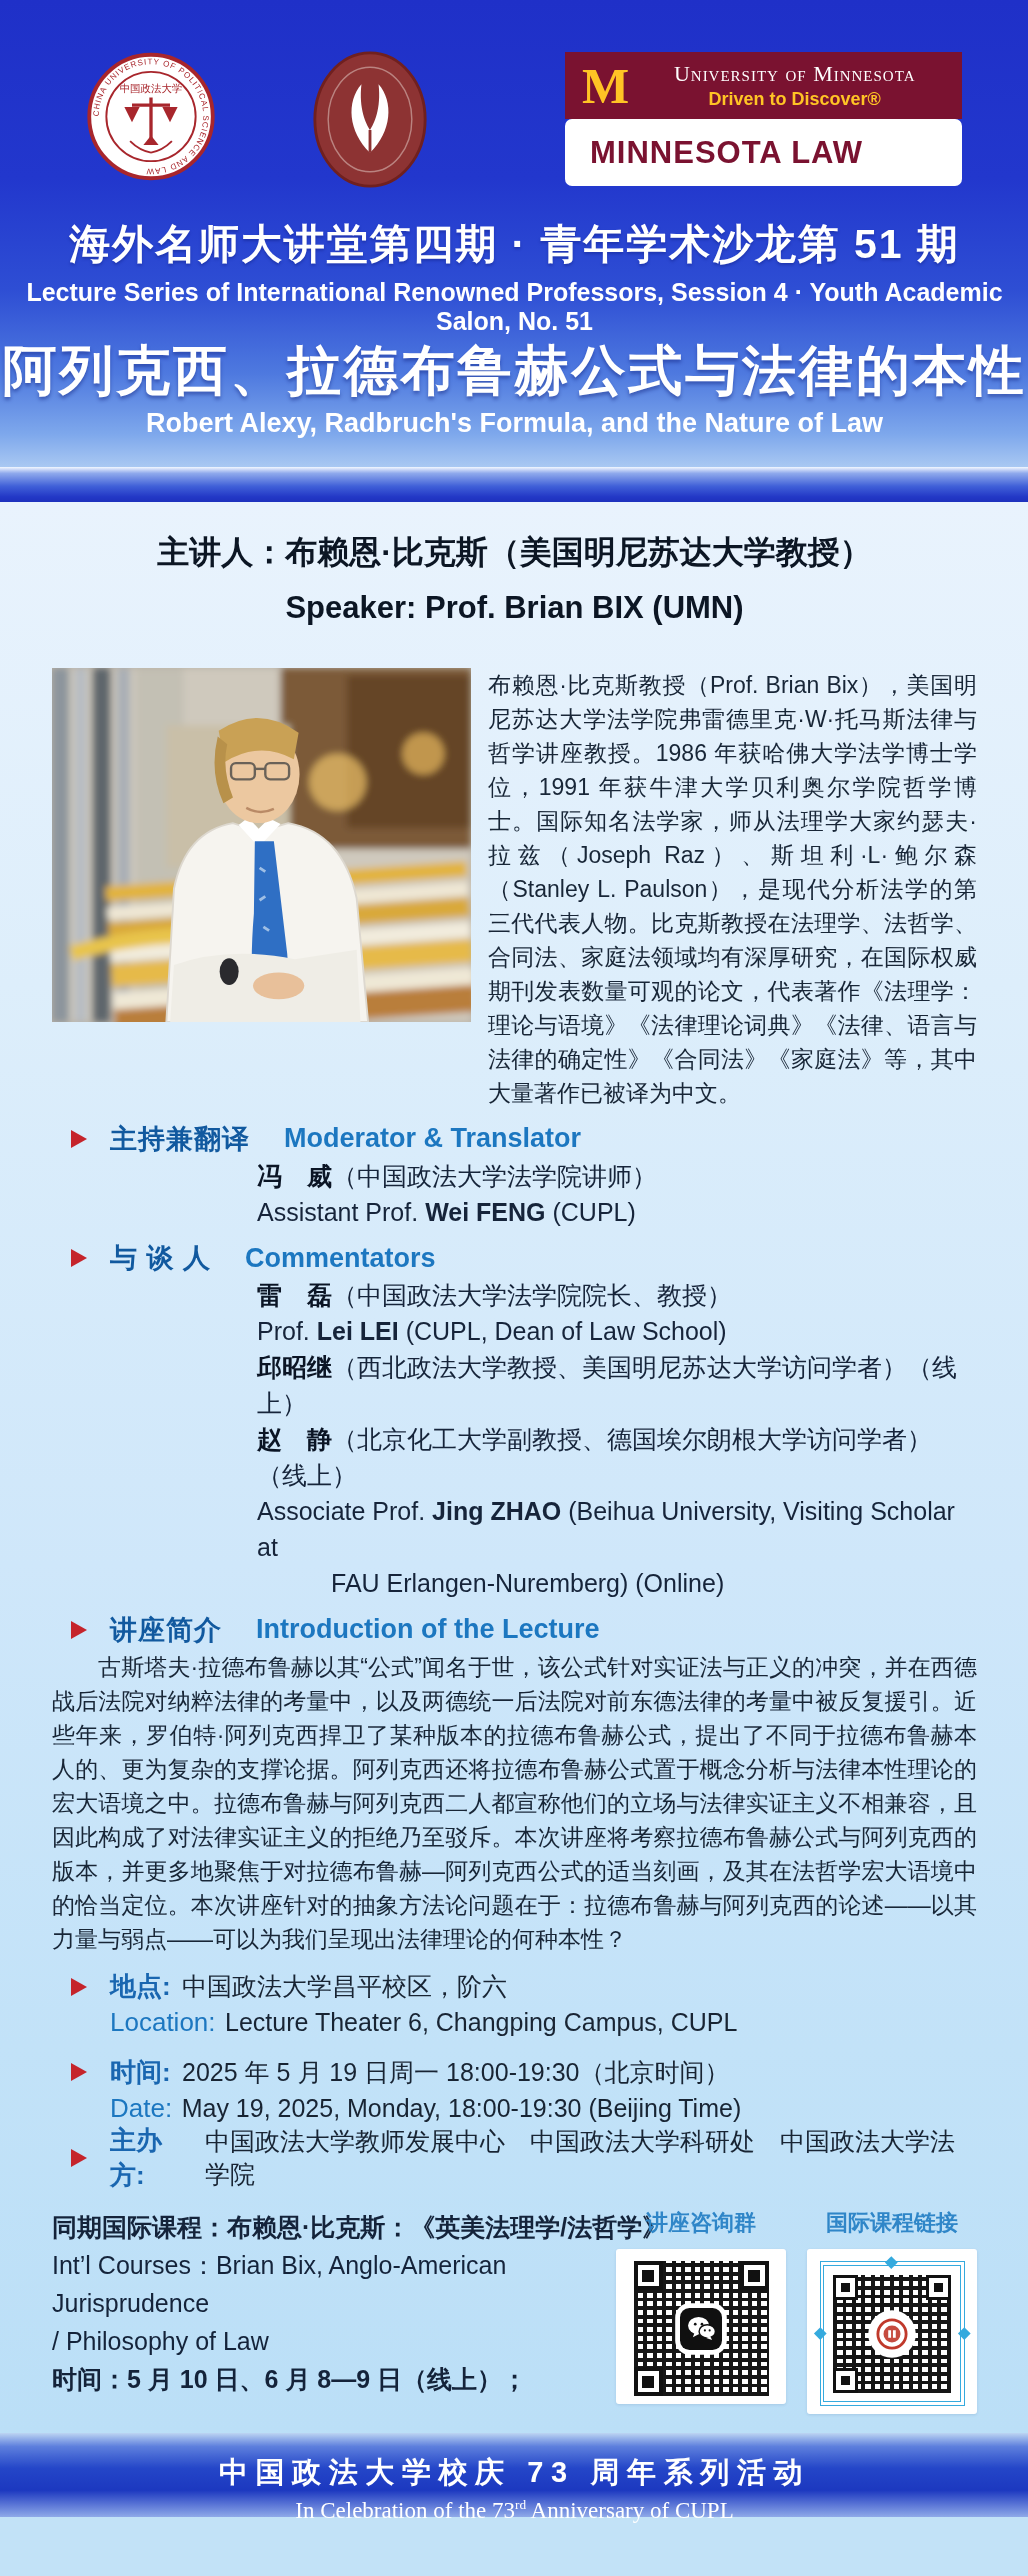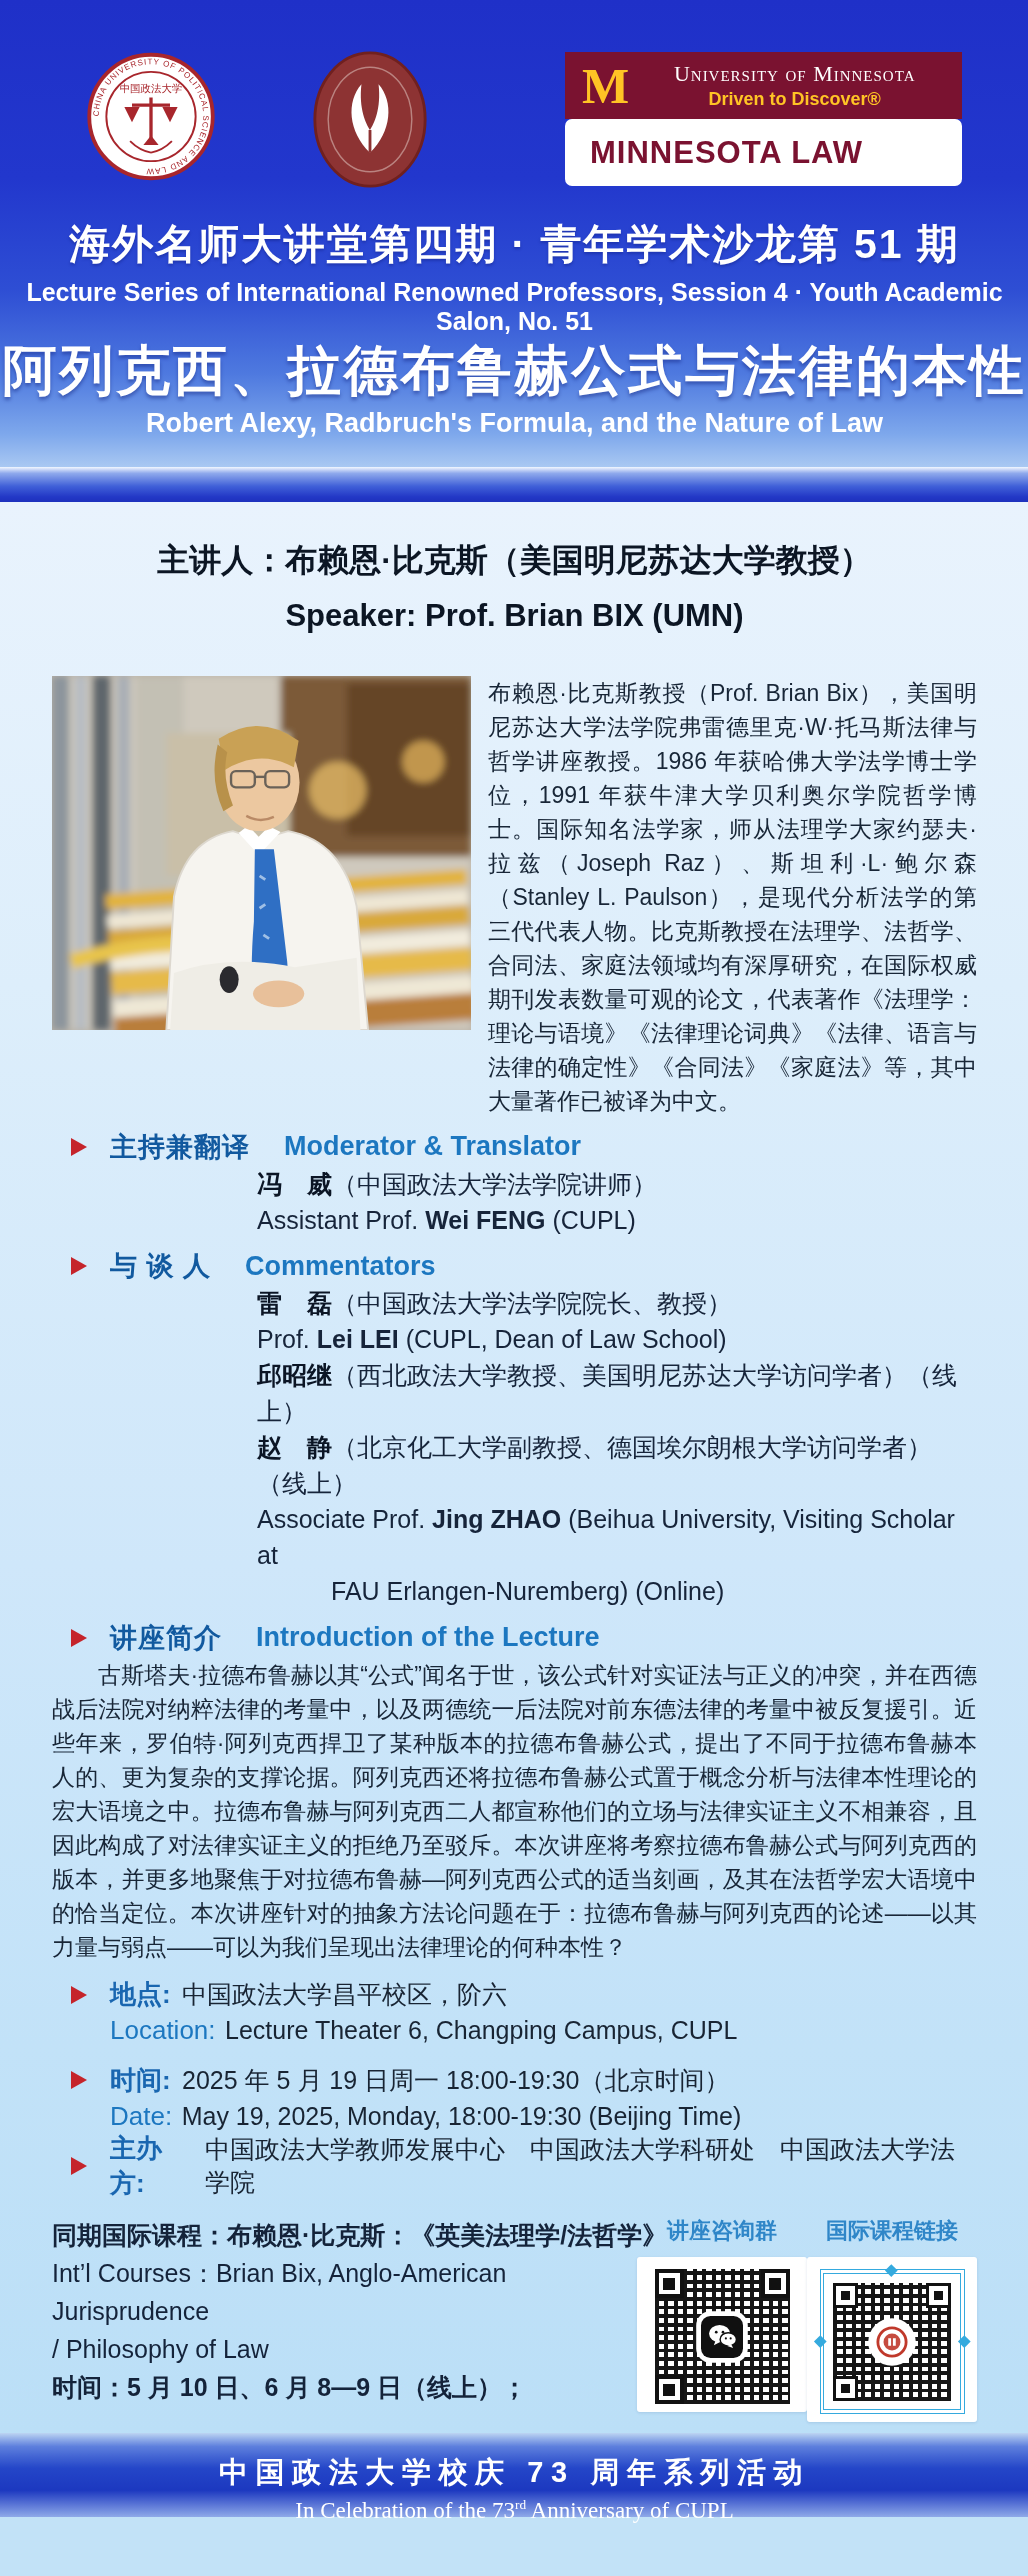--- a/index.html
+++ b/index.html
@@ -23,21 +23,21 @@
   .umn-bottom { height:67px; background:#fff; display:flex; align-items:center; padding:0 25px;border-radius:7px; }
   .umn-wordmark { color:#7a1230; font-weight:bold; font-size:31px; letter-spacing:1px; }
 
   .hero-text { position:absolute; left:0; width:100%; text-align:center; color:#fff; }
   .series-zh { top:217px; font-size:41px; font-weight:bold; letter-spacing:1.9px; text-shadow:0 1.9px 2.9px rgba(8,20,110,.35); }
   .series-en { top:278px; font-size:25px; font-weight:bold; }
   .title-zh  { top:335px; font-size:54px; font-weight:bold; letter-spacing:2.9px; text-shadow:0 2.9px 3.8px rgba(8,20,110,.4); }
   .title-en  { top:408px; font-size:27px; font-weight:bold; }
 
   
-  .card { height:1931px; padding:8px 52px; overflow:hidden;
+  .card { height:1931px; padding:0 52px; overflow:hidden;
     background:linear-gradient(180deg,#e9f3fd 0%,#ddeefb 25%,#cfe7fa 55%,#c2e2f8 80%,#bbdff7 100%);
     color:#17273a; }
   .spk-zh { padding-top:29px; text-align:center; font-size:32px; font-weight:bold; color:#0c1624; }
   .spk-en { margin-top:15.2px; text-align:center; font-size:31px; font-weight:bold; color:#0c1624; }
 
   .bio-row { display:flex; margin-top:42px; }
   .photo { width:419px; height:354px; flex:none; background:#b9b3a8; }
   .bio { width:497px; margin-left:17px; font-size:23px; line-height:34px; text-align:justify; color:#182637; }
 
   .sec-head { display:flex; align-items:center; margin-top:9.5px; height:38px; }
@@ -58,21 +58,21 @@
   .d-zh-text { font-size:25px; color:#182433; margin-left:11.4px; }
   .d-row2 { margin-left:58px; height:36px; display:flex; align-items:center; }
   .d-en-label { font-size:26px; font-weight:normal; color:#1c77c0; }
   .d-en-text { font-size:25px; color:#182433; margin-left:9.5px; }
 
   .bottom { display:flex; margin-top:32px; }
   .courses { width:564px; flex:none; font-size:25px; line-height:38px; color:#14233a; }
   .b { font-weight:bold; }
   .nowrap { white-space:nowrap; }
 
-  .qrs { display:flex; margin-left:auto; }
+  .qrs { display:flex; gap:21px; margin-left:auto; }
   .qrblock { width:170px; text-align:center; }
   .qrtitle { font-size:22px; font-weight:bold; color:#2f86c8; margin-bottom:11.4px; }
   .qrcard { background:#fff; border-radius:2.9px; padding:12.4px 11.4px 7.6px; box-shadow:0 1px 2.9px rgba(40,80,140,.15); }
   .qr { position:relative; margin:0 auto; background-color:#fff;
         background-image:repeating-linear-gradient(0deg,#161616 0 3.8px,transparent 3.8px 8.6px),
                          repeating-linear-gradient(90deg,#161616 0 3.8px,transparent 3.8px 9.5px); }
   .qr.big { width:135px; height:135px; }
   .qr.small { width:118px; height:118px; }
   .fp { position:absolute; width:29px; height:29px; border:4.8px solid #111; background:#fff; }
   .qr.small .fp { width:25px; height:25px; border-width:3.8px; }

